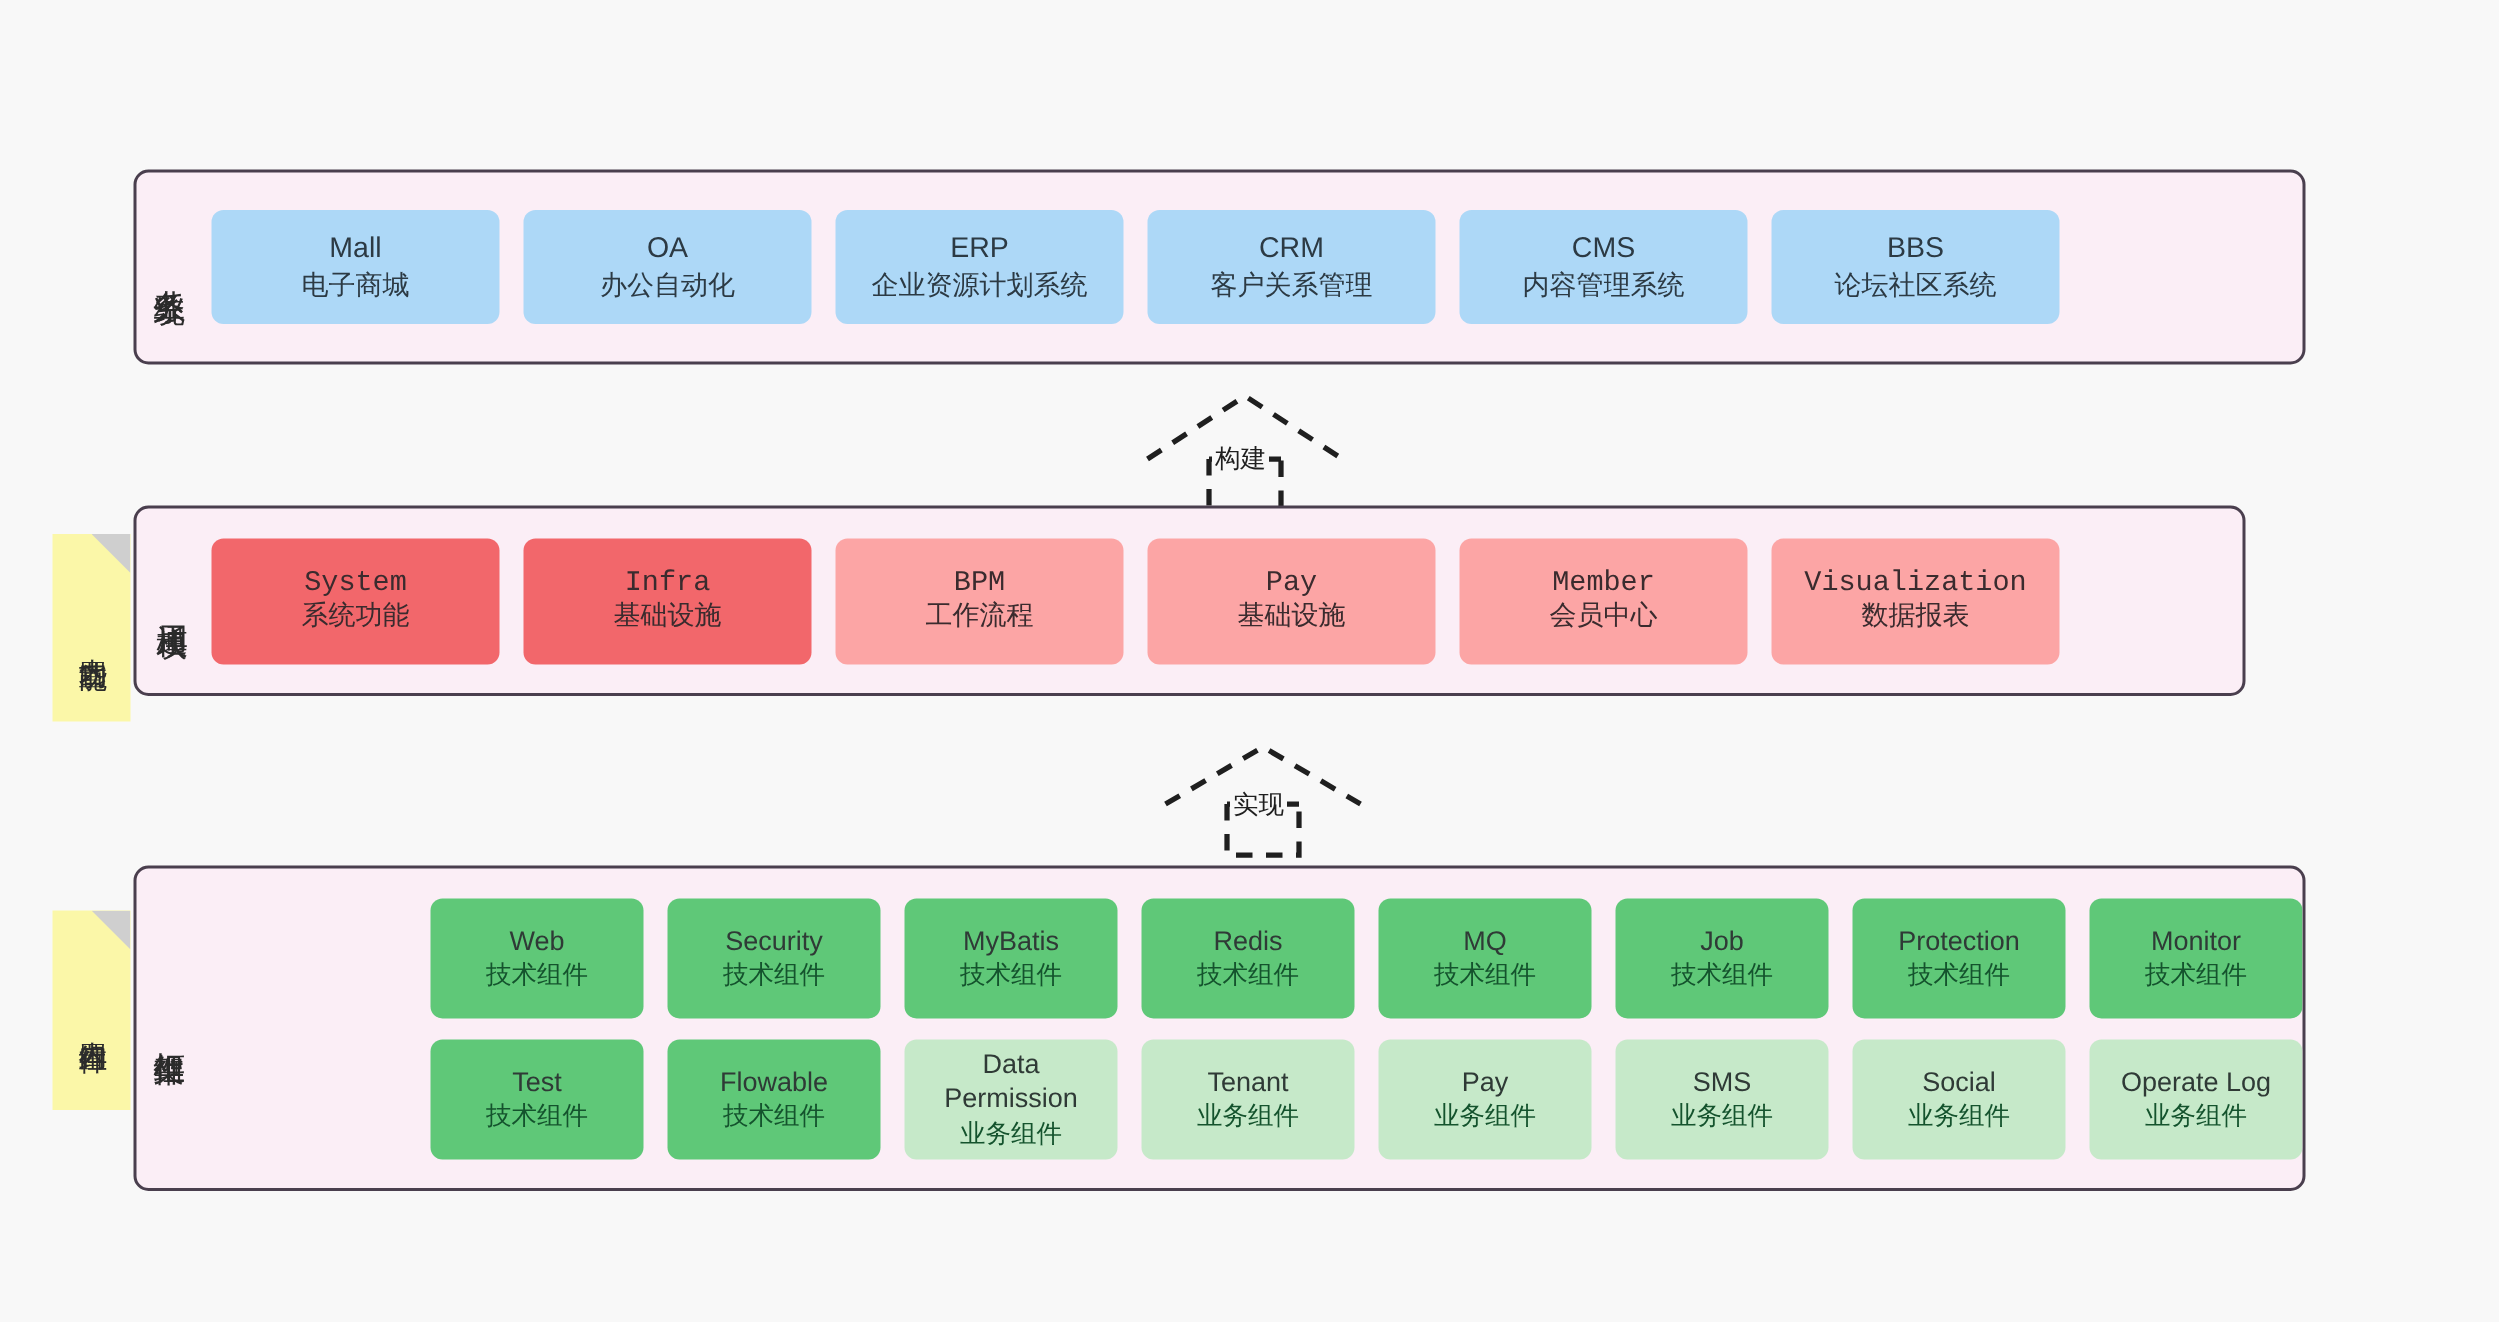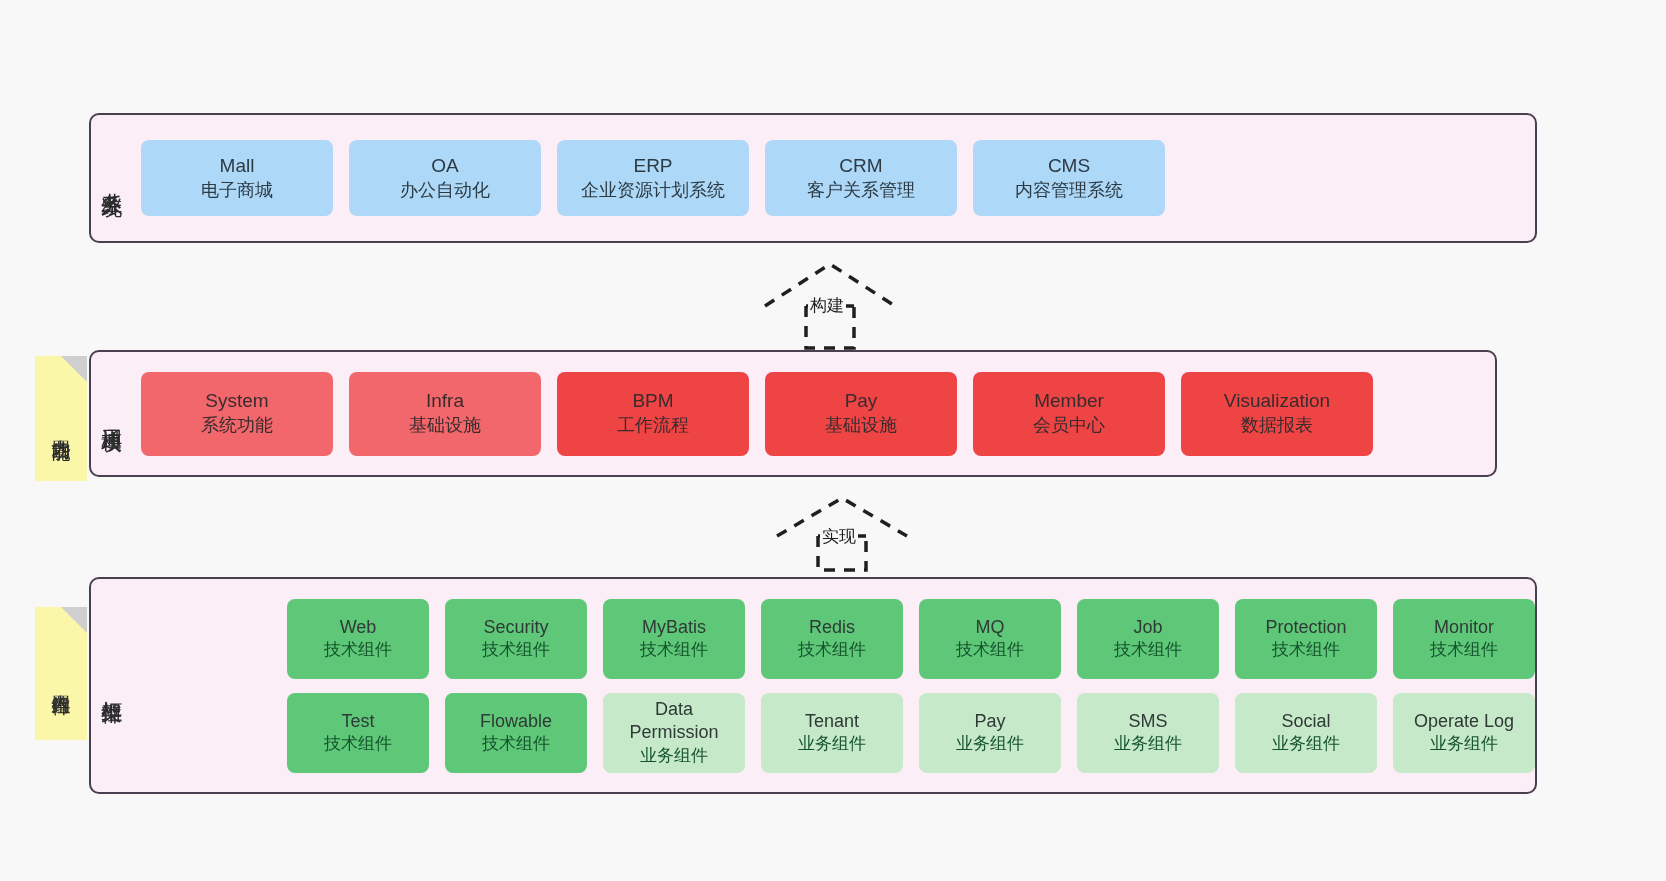--- a/index.html
+++ b/index.html
@@ -97,21 +97,21 @@
     background: #add8f7;
   }
   .biz-box .en, .biz-box .cn { color: #2c3a44; }
 
   
   .mod-box {
     width: 192px;
     height: 84px;
   }
   .mod-box.strong { background: #f2676b; }
-  .mod-box.light  { background: #ef4444; }
+  .mod-box.light  { background: #fca5a5; }
   .mod-box .en, .mod-box .cn { color: #3a2b2e; }
 
   
   .fw-box {
     width: 142px;
     height: 80px;
   }
   .fw-box.tech { background: #5fc878; }
   .fw-box.biz  { background: #c6e9c9; }
   .fw-box .en { font-size: 18px; }
@@ -178,33 +178,37 @@
         <span class="cn">企业资源计划系统</span>
       </div>
       <div class="box biz-box">
         <span class="en">CRM</span>
         <span class="cn">客户关系管理</span>
       </div>
       <div class="box biz-box">
         <span class="en">CMS</span>
         <span class="cn">内容管理系统</span>
       </div>
+      <div class="box biz-box">
+        <span class="en">BBS</span>
+        <span class="cn">论坛社区系统</span>
+      </div>
     </div>
   </div>
 
   <div class="arrow-wrap" style="left:760px; top:258px; width:160px; height:92px;">
     <svg width="160" height="92" viewBox="0 0 160 92">
       <path d="M 5 48 L 70 6 L 135 48" fill="none" stroke="#1f1f1f" stroke-width="3.5" stroke-dasharray="11 9" stroke-linecap="butt"></path>
       <path d="M 46 48 L 94 48" fill="none" stroke="#1f1f1f" stroke-width="3.5" stroke-dasharray="11 9"></path>
       <path d="M 46 48 L 46 90 L 94 90 L 94 48" fill="none" stroke="#1f1f1f" stroke-width="3.5" stroke-dasharray="11 9"></path>
     </svg>
     <span class="arrow-label" style="left:48px; top:36px;">构建</span>
   </div>
 
-  <div class="layer" id="layer-module" style="left:89px; top:350px; width:1408px; height:127px;">
+  <div class="layer" id="layer-module" style="left:89px; top:337px; width:1408px; height:127px;font-family:Liberation Mono, monospace;">
     <div class="layer-title">通用模块</div>
     <div class="layer-body">
       <div class="box mod-box strong">
         <span class="en">System</span>
         <span class="cn">系统功能</span>
       </div>
       <div class="box mod-box strong">
         <span class="en">Infra</span>
         <span class="cn">基础设施</span>
       </div>

